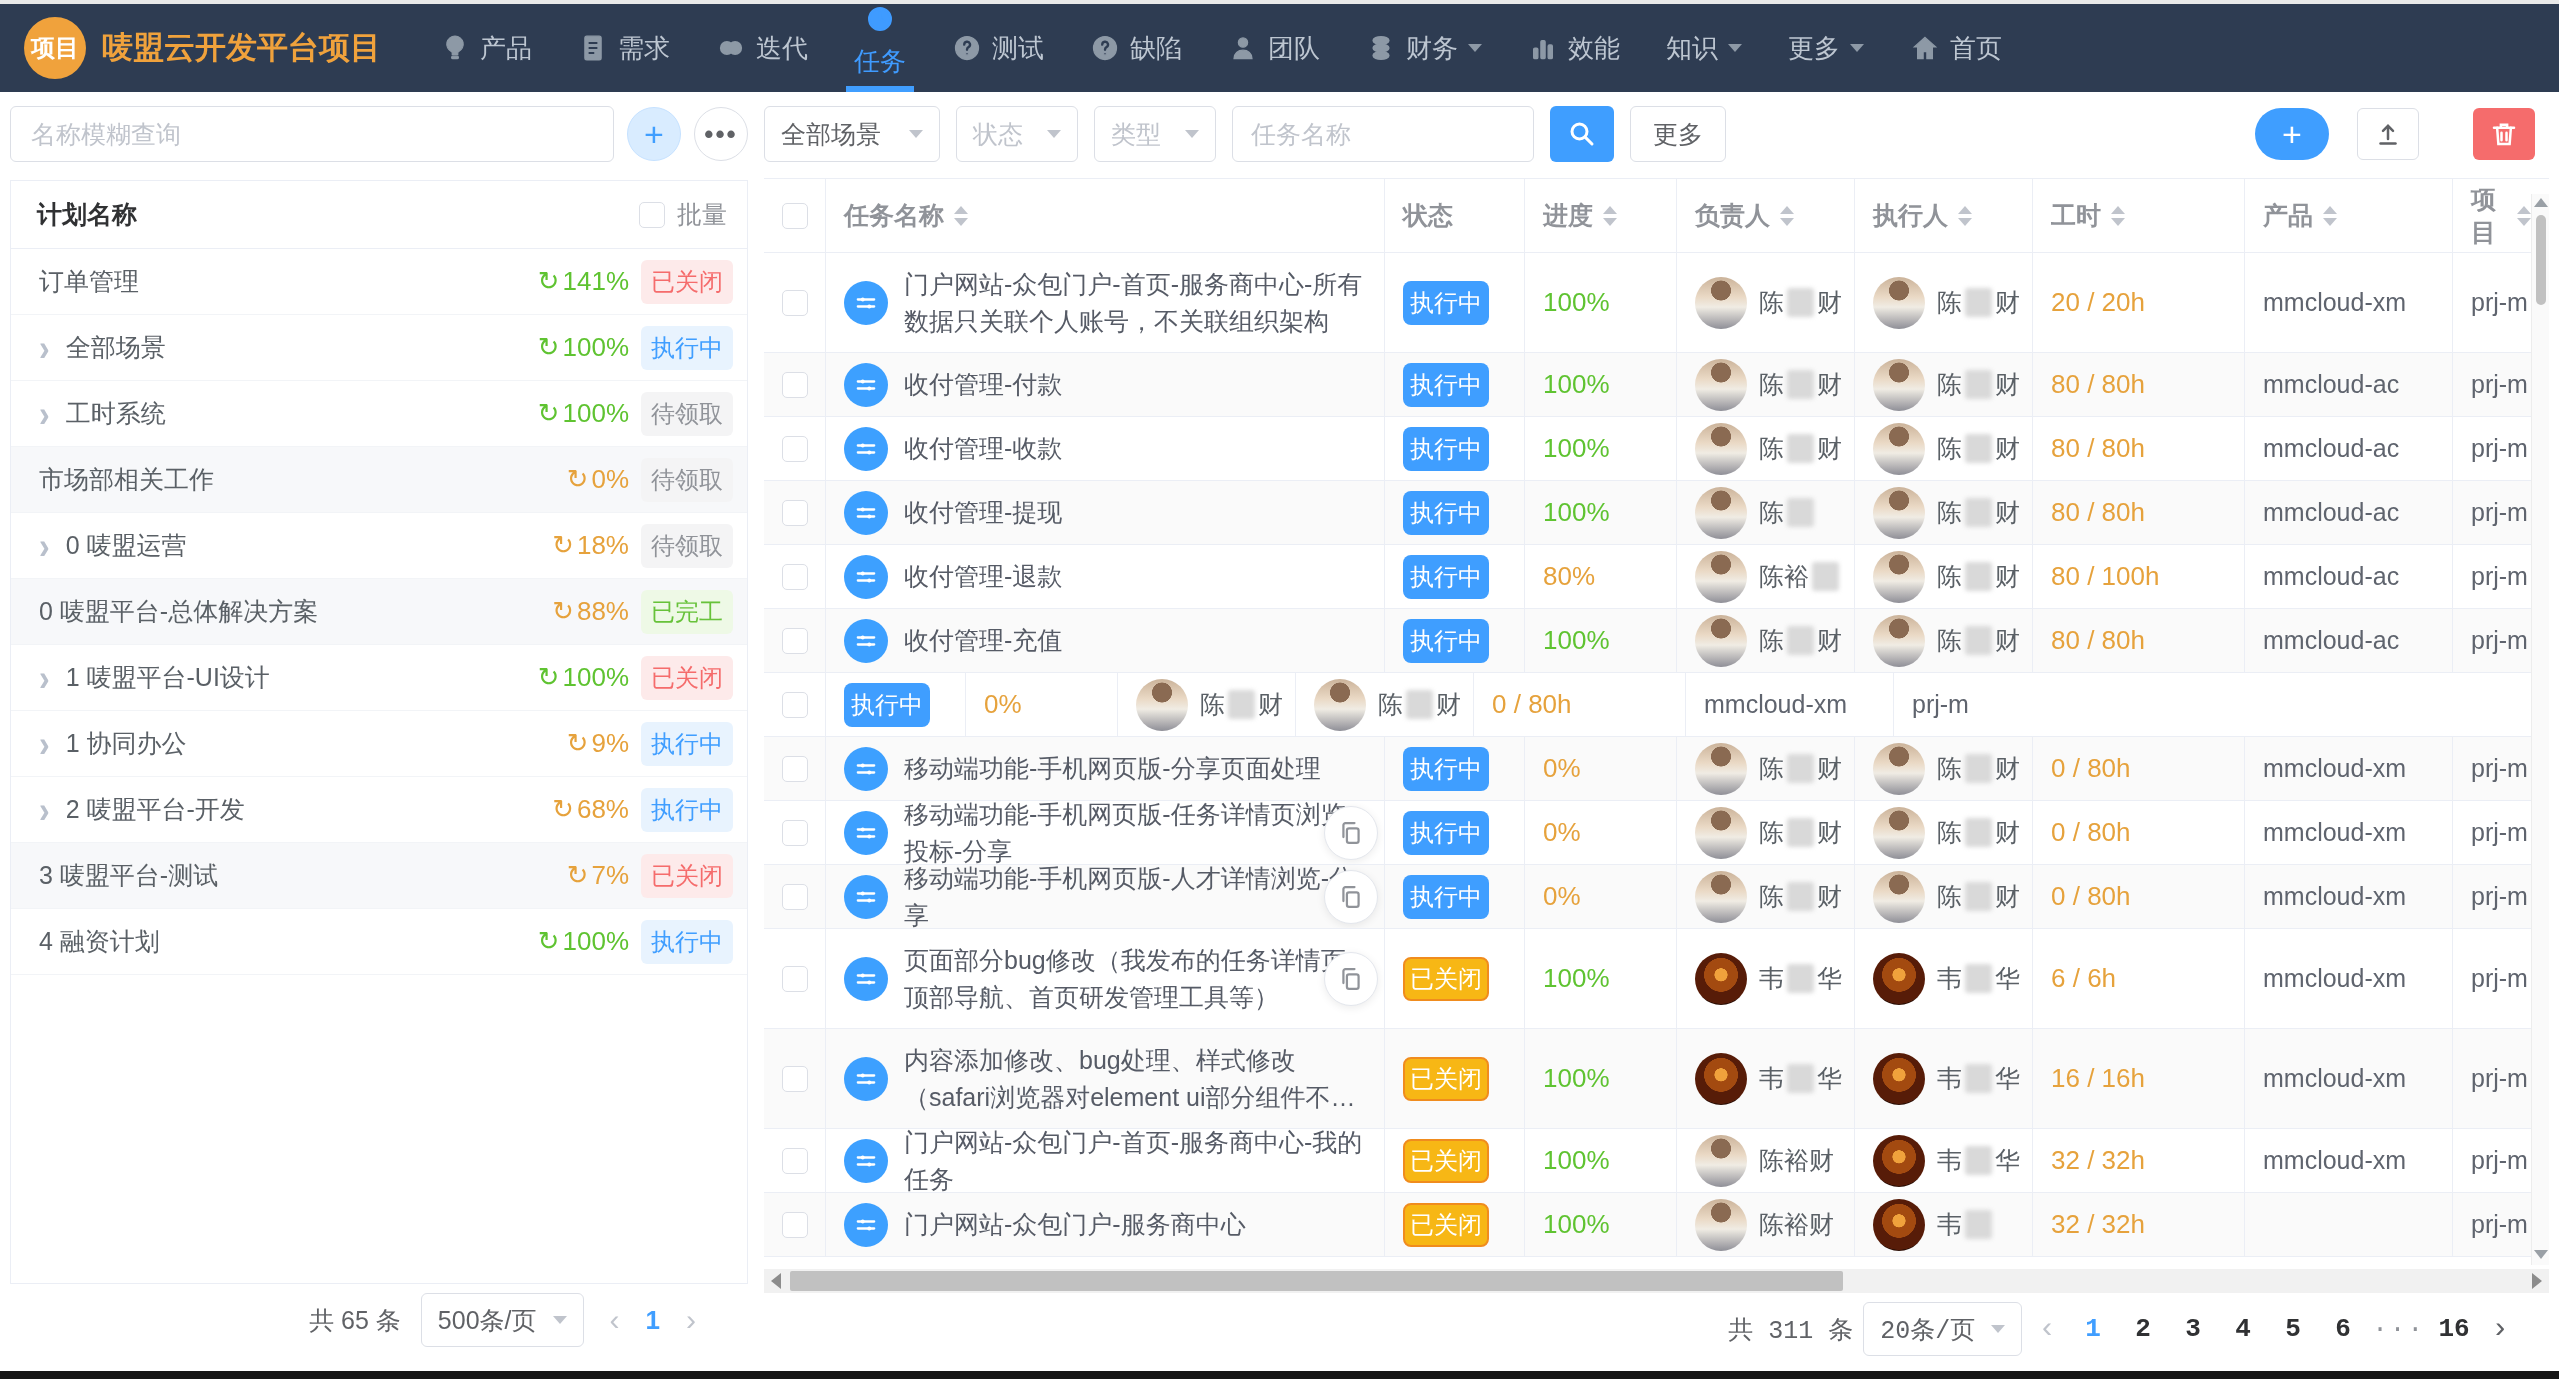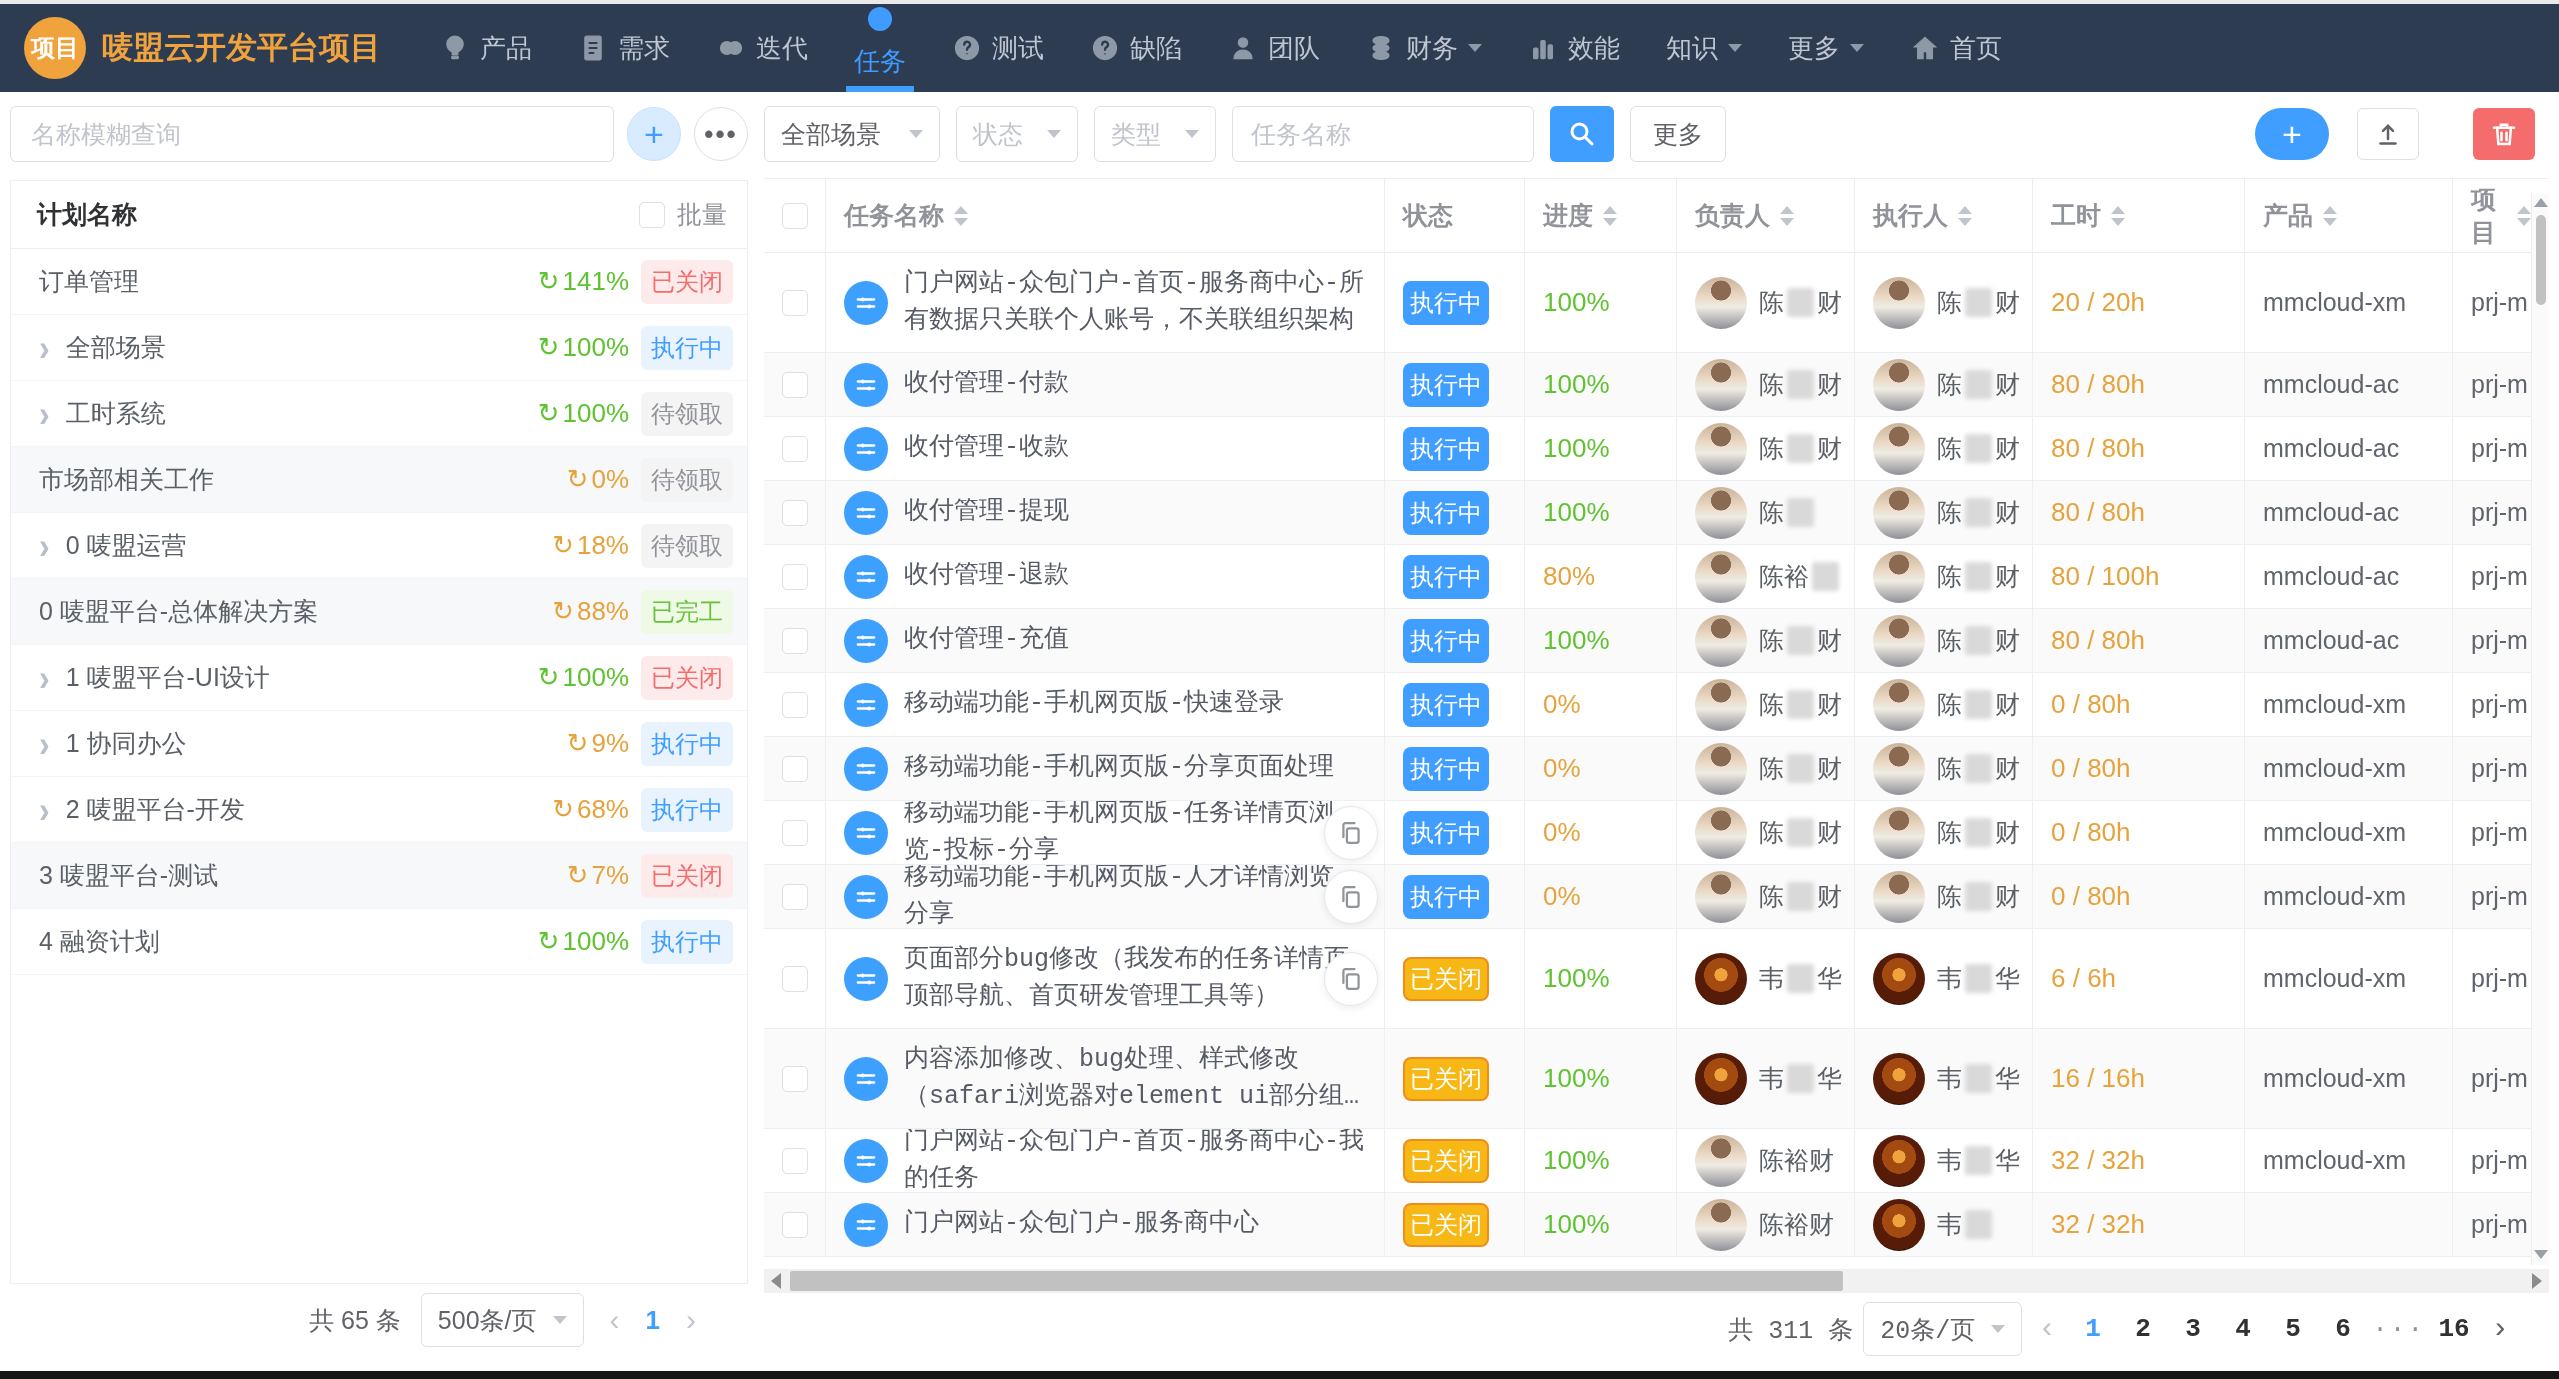--- a/index.html
+++ b/index.html
@@ -109,21 +109,21 @@
   .sort .dn { border-top:8px solid #c0c4cc; }
   .trow { display:flex; align-items:stretch; border-bottom:1px solid #ebeef5; font-size:25px;
     color:#5a6066; height:64px; background:#fff; }
   .trow.stripe { background:#fafafa; }
   .trow.tall { height:100px; }
   .trow .td { display:flex; align-items:center; }
   .task-icon { width:44px; height:44px; border-radius:50%; background:#3da0ff; flex:none;
     display:flex; align-items:center; justify-content:center; }
   .task-icon svg { width:28px; height:28px; }
   .task-name { margin-left:16px; line-height:1.45; color:#565b66;
-    display:-webkit-box; -webkit-line-clamp:2; -webkit-box-orient:vertical; overflow:hidden;font-family:Liberation Mono, monospace; }
+    display:-webkit-box; -webkit-line-clamp:2; -webkit-box-orient:vertical; overflow:hidden; }
   .copy-btn { position:absolute; right:6px; top:50%; transform:translateY(-50%); width:54px; height:54px;
     border-radius:50%; background:#fff; border:1px solid #e4e7ed; box-shadow:0 2px 8px rgba(0,0,0,.08);
     display:flex; align-items:center; justify-content:center; cursor:pointer; }
   .sbadge { width:86px; height:44px; border-radius:8px; display:flex; align-items:center; justify-content:center;
     color:#fff; font-size:24px; flex:none; }
   .sb-blue { background:#3f9eff; }
   .sb-yellow { background:#f7b715; border:2px solid #f08c1e; }
   .prog { font-size:26px; }
   .prog.green { color:#5fc331; } .prog.orange { color:#e6a23c; }
   .avatar { width:52px; height:52px; border-radius:50%; flex:none; overflow:hidden; }
@@ -782,31 +782,20 @@
               <span class="muted">mmcloud-ac</span>
             </div>
             <div class="td col-project">
               <span class="muted">prj-m</span>
             </div>
           </div>
           <div class="trow">
             <div class="td col-check">
               <span class="cbx"></span>
             </div>
-            <div class="td col-name">
-              <span class="task-icon">
-                <svg viewBox="0 0 24 24" fill="none" stroke="#fff" stroke-width="2" stroke-linecap="round">
-                  <line x1="5" y1="9" x2="19" y2="9"></line>
-                  <line x1="5" y1="15" x2="19" y2="15"></line>
-                  <circle cx="9.2" cy="9" r="1.7" fill="#fff" stroke="none"></circle>
-                  <circle cx="14.8" cy="15" r="1.7" fill="#fff" stroke="none"></circle>
-                </svg>
-              </span>
-              <span class="task-name">移动端功能-手机网页版-快速登录</span>
-            </div>
             <div class="td col-status">
               <span class="sbadge sb-blue">执行中</span>
             </div>
             <div class="td col-progress">
               <span class="prog orange">0%</span>
             </div>
             <div class="td col-owner">
               <span class="avatar man"></span>
               <span class="pname">
                 <span>陈</span>

